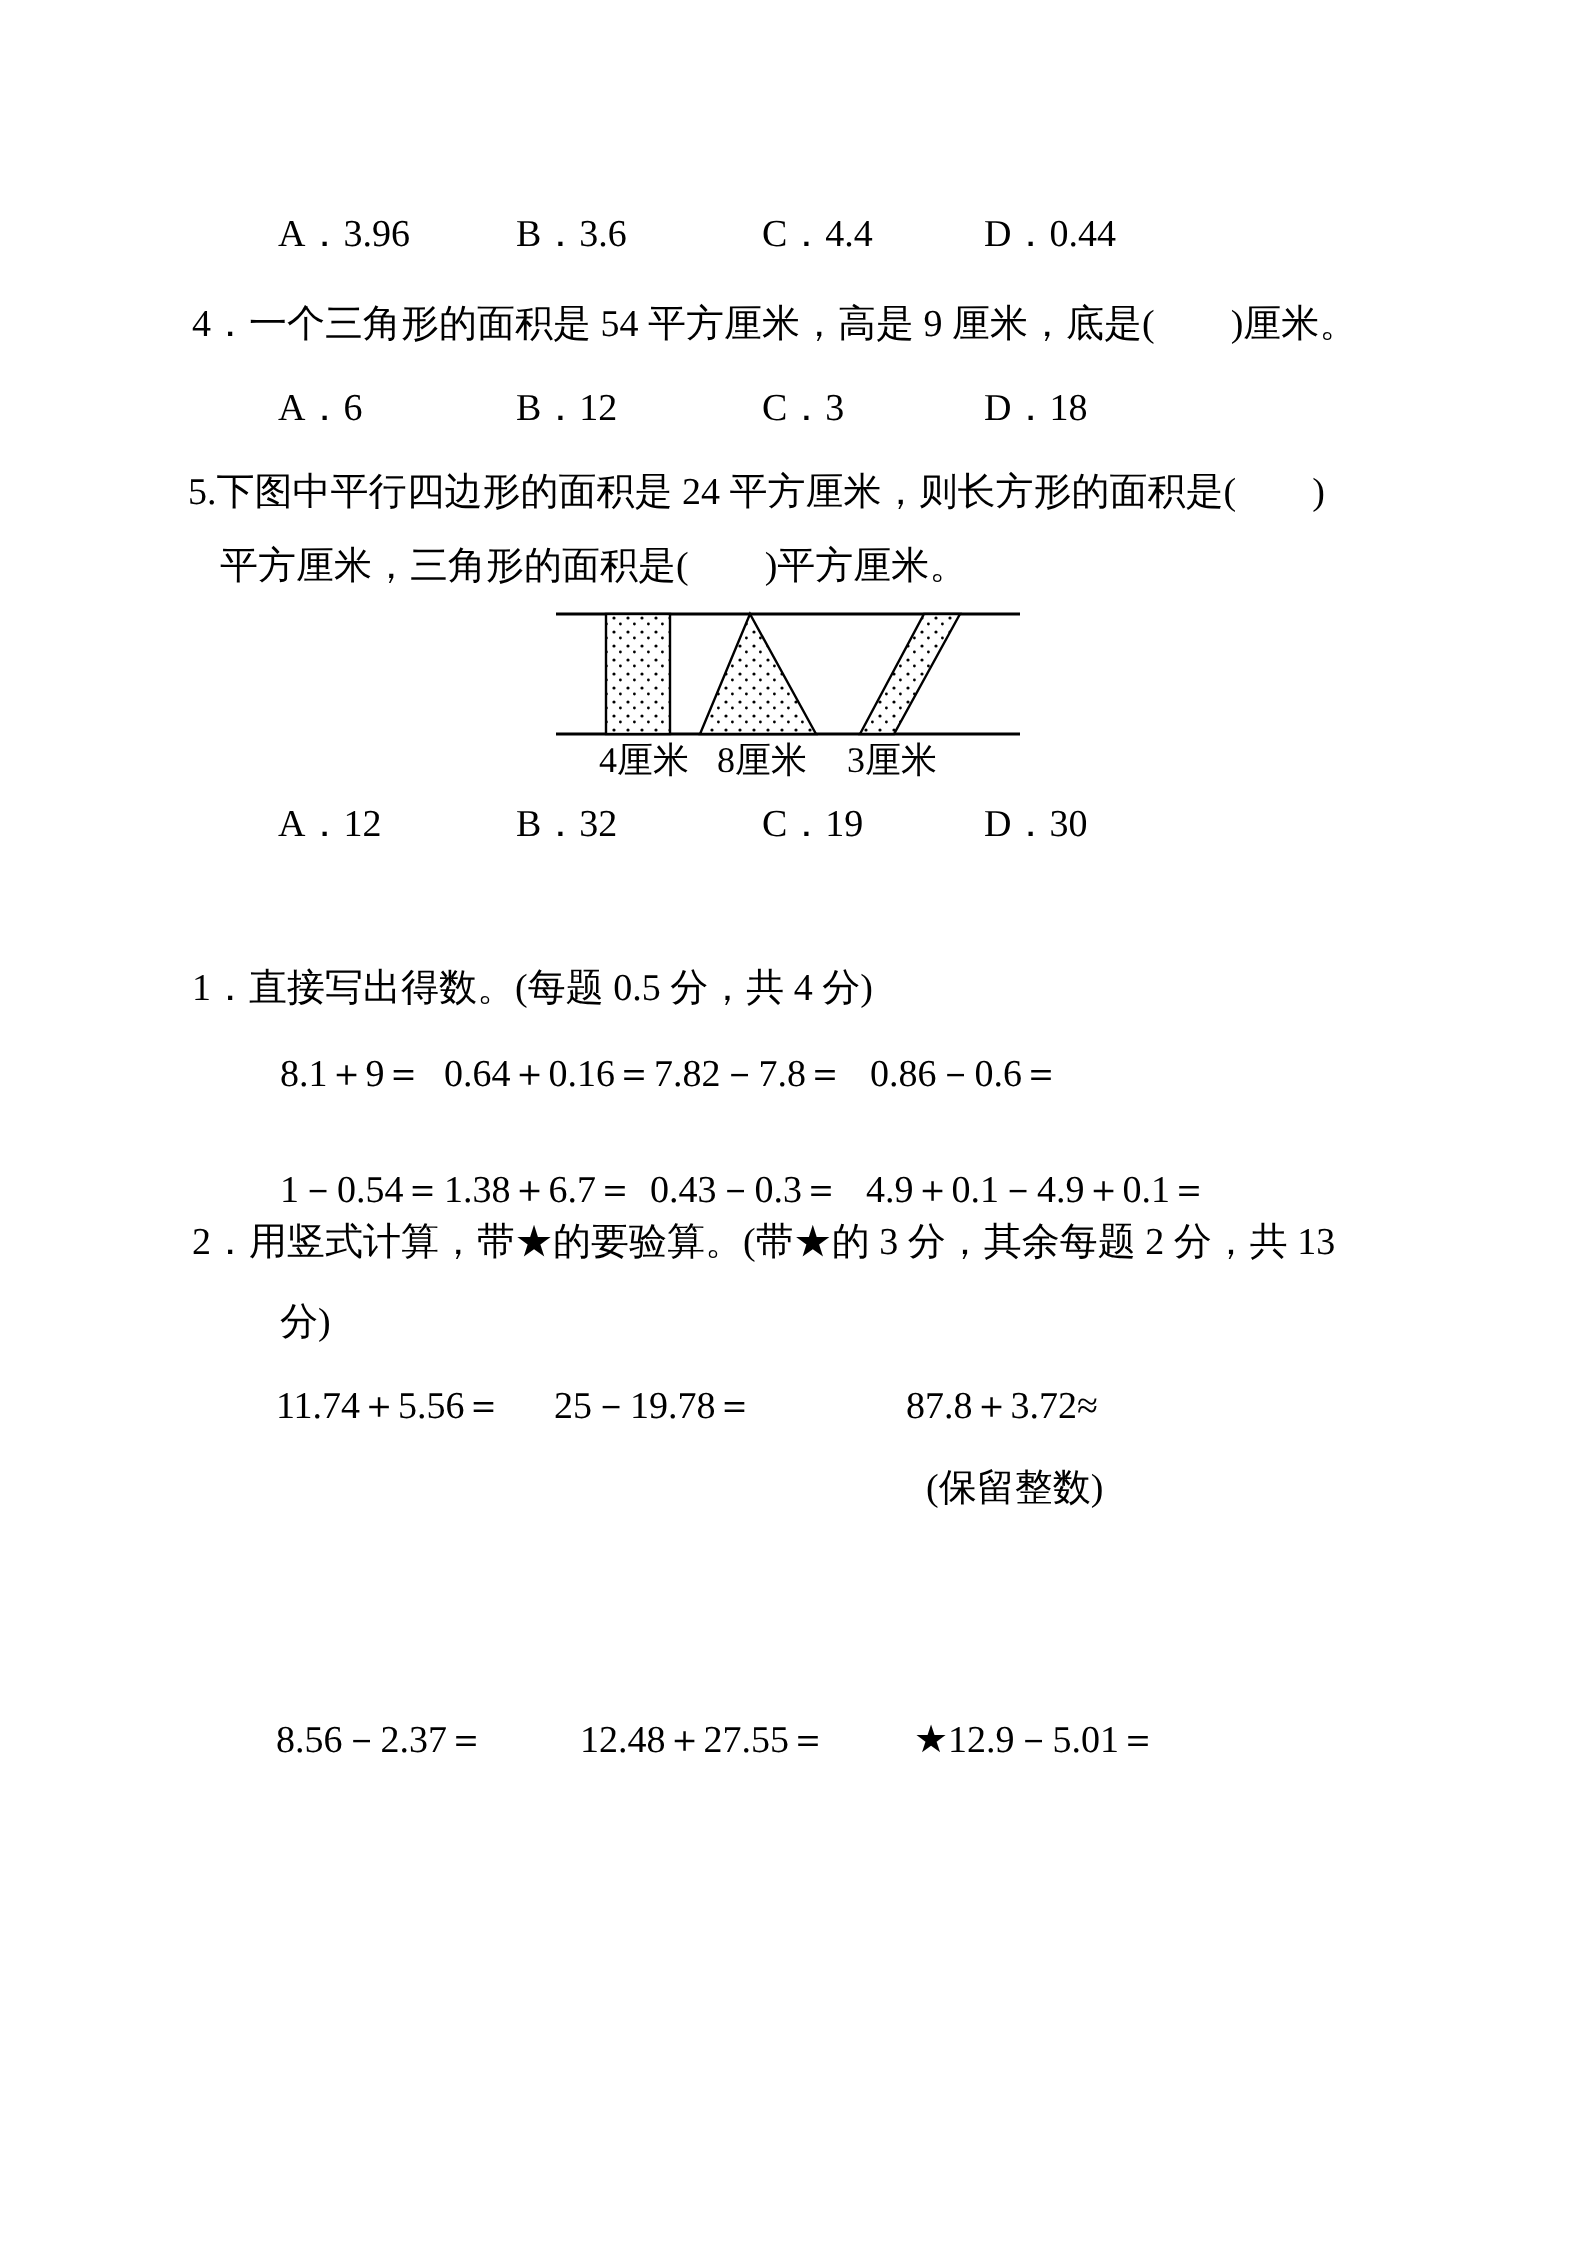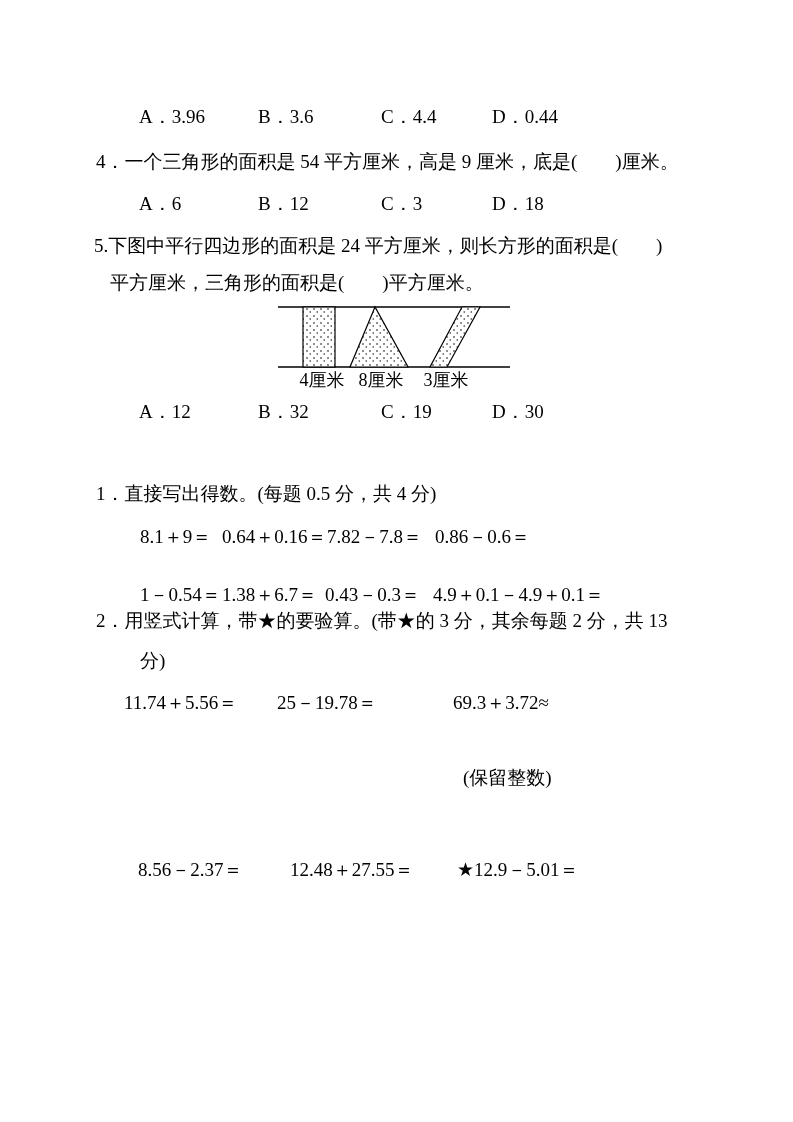--- a/index.html
+++ b/index.html
@@ -88,25 +88,25 @@
     <span class="opt" style="left:140px;">1－0.54＝</span>
     <span class="opt" style="left:222px;">1.38＋6.7＝</span>
     <span class="opt" style="left:325px;">0.43－0.3＝</span>
     <span class="opt" style="left:433px;">4.9＋0.1－4.9＋0.1＝</span>
   </div>
 
   <div class="abs" style="top:608px; left:96px;">2．用竖式计算，带★的要验算。(带★的 3 分，其余每题 2 分，共 13</div>
   <div class="abs" style="top:648px; left:140px;">分)</div>
 
   <div class="abs" style="top:690px; left:0; width:793px; height:24px;">
-    <span class="opt" style="left:124px;font-family:Liberation Serif, serif;">11.74＋5.56＝</span>
+    <span class="opt" style="left:138px;font-family:Liberation Serif, serif;">11.74＋5.56＝</span>
     <span class="opt" style="left:277px;">25－19.78＝</span>
-    <span class="opt" style="left:453px;">69.3＋3.72≈</span>
+    <span class="opt" style="left:453px;">87.8＋3.72≈</span>
   </div>
-  <div class="abs" style="top:765px; left:463px;">(保留整数)</div>
+  <div class="abs" style="top:731px; left:463px;">(保留整数)</div>
 
   <div class="abs" style="top:857px; left:0; width:793px; height:24px;">
     <span class="opt" style="left:138px;">8.56－2.37＝</span>
     <span class="opt" style="left:290px;">12.48＋27.55＝</span>
     <span class="opt" style="left:457px;">★12.9－5.01＝</span>
   </div>
 
 </div>
 
 </body></html>

